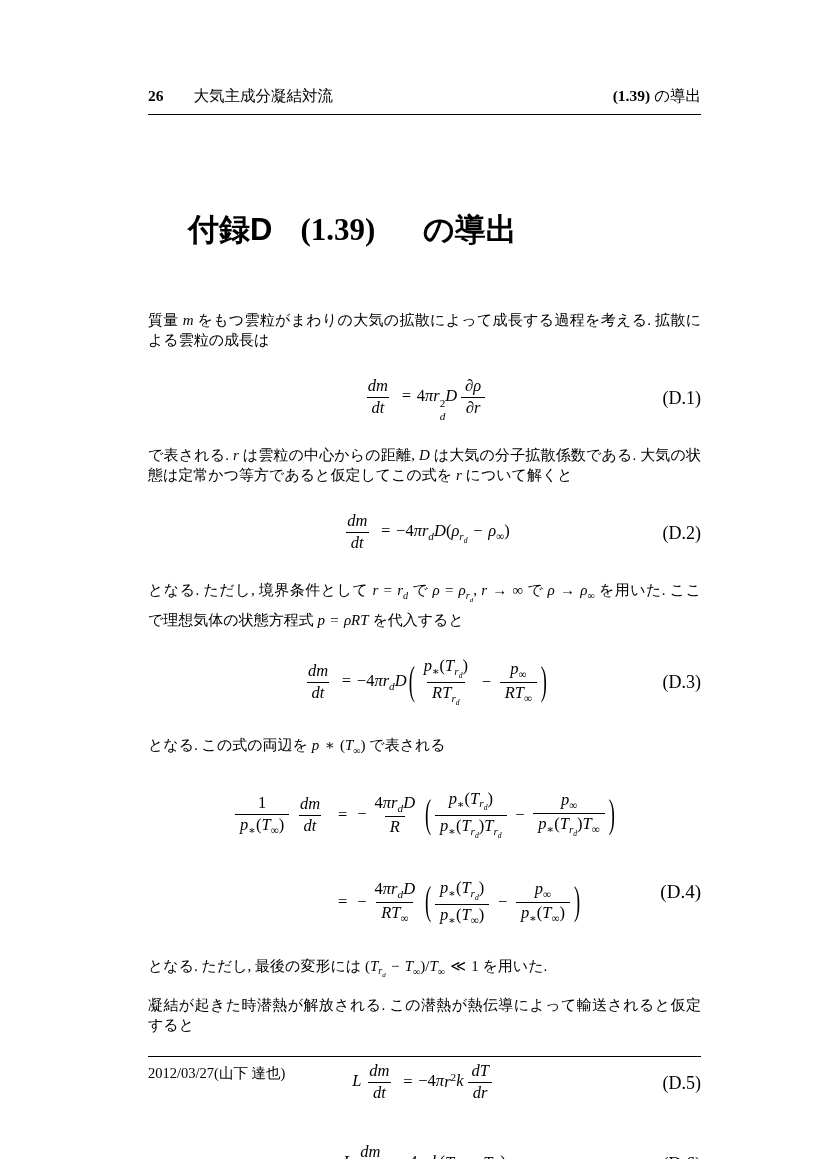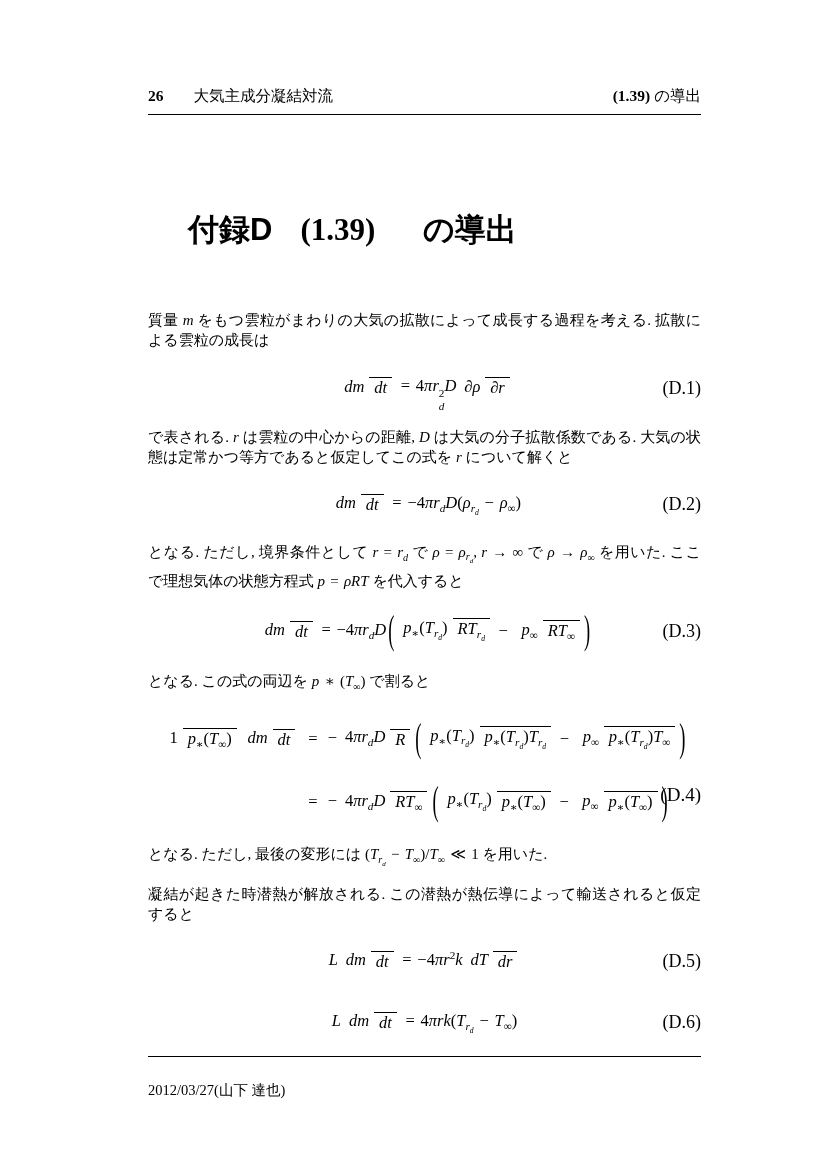--- a/index.html
+++ b/index.html
@@ -34,38 +34,38 @@
   .ea-lhs{justify-self:end;}
   .ea-eq{margin:0 10px;justify-self:center;}
   .ea-rhs{justify-self:start;}
   .ea-label{position:absolute;right:0;top:71%;transform:translateY(-50%);font-size:19px;margin-left:35px;}
 
   
   .m-jp{font-style:normal;}
   .m-r{font-style:normal;}
   .m-v{font-style:italic;}
   .m-o{margin:0 0.35em;font-style:normal;}
-  .m-frac{display:inline-flex;align-items:center;
+  .m-frac{display:inline-flex;flex-direction:column;align-items:center;
           vertical-align:middle;margin:13px 0.18em;text-align:right;line-height:1.15;}
   .m-num{display:block;padding:0 0.3em 1px;}
   .m-den{display:block;border-top:1px solid #000;padding:1px 0.3em 0;}
   .m-sub{font-size:0.68em;vertical-align:-0.35em;}
   .m-sub .m-sub{vertical-align:-0.45em;}
   .m-sup{font-size:0.68em;vertical-align:0.55em;}
   .m-ss{display:inline;}
   .m-stack{display:inline-flex;flex-direction:column;font-size:0.68em;line-height:1.1;
            vertical-align:-0.5em;row-gap:1px;}
   .m-paren{display:inline-flex;align-items:center;vertical-align:middle;margin:0 1px;}
   .m-pg{display:inline-block;transform:scaleY(2.15);font-size:1.12em;padding:0 1px;
         font-style:normal;}
   .m-pc{display:inline-flex;align-items:center;}
 
   
   .footer{position:absolute;left:148px;width:553px;top:1056px;border-top:1.2px solid #000;
-          padding-top:24px;font-size:14.5px;}
+          padding-top:7px;font-size:14.5px;}
 </style>
 </head>
 <body>
 
 <div class="page">
   <div class="col">
 
     <div class="runhead">
       <span class="pgnum">26</span>
       <span class="rh-left">大気主成分凝結対流</span>
@@ -114,21 +114,21 @@
                 <span class="m-o">−</span>
                 <span class="m-frac">
                   <span class="m-num"><span class="m-ss"><span><span class="m-v">p</span></span><span class="m-sub"><span class="m-r">∞</span></span></span></span>
                   <span class="m-den"><span class="m-v">R</span><span class="m-ss"><span><span class="m-v">T</span></span><span class="m-sub"><span class="m-r">∞</span></span></span></span>
                 </span>
               </span>
               <span class="m-pg">)</span>
             </span></span>
           <span class="eq-label">(D.3)</span>
         </div>
-        <div class="para"><span class="m-jp">となる. この式の両辺を </span><span class="m-v">p</span><span class="m-o">∗</span><span class="m-r">(</span><span class="m-ss"><span><span class="m-v">T</span></span><span class="m-sub"><span class="m-r">∞</span></span></span><span class="m-r">)</span><span class="m-jp"> で割ると</span></div>
+        <div class="para"><span class="m-jp">となる. この式の両辺を </span><span class="m-v">p</span><span class="m-o">∗</span><span class="m-r">(</span><span class="m-ss"><span><span class="m-v">T</span></span><span class="m-sub"><span class="m-r">∞</span></span></span><span class="m-r">)</span><span class="m-jp"> で表される</span></div>
         <div class="eqalign">
           <div class="ea-grid">
             <span class="ea-lhs"><span class="m-frac">
                 <span class="m-num"><span class="m-r">1</span></span>
                 <span class="m-den"><span class="m-ss"><span><span class="m-v">p</span></span><span class="m-sub"><span class="m-r">∗</span></span></span><span class="m-r">(</span><span class="m-ss"><span><span class="m-v">T</span></span><span class="m-sub"><span class="m-r">∞</span></span></span><span class="m-r">)</span></span>
               </span><span class="m-frac">
                 <span class="m-num"><span class="m-v">dm</span></span>
                 <span class="m-den"><span class="m-v">dt</span></span>
               </span></span>
             <span class="ea-eq">=</span>

